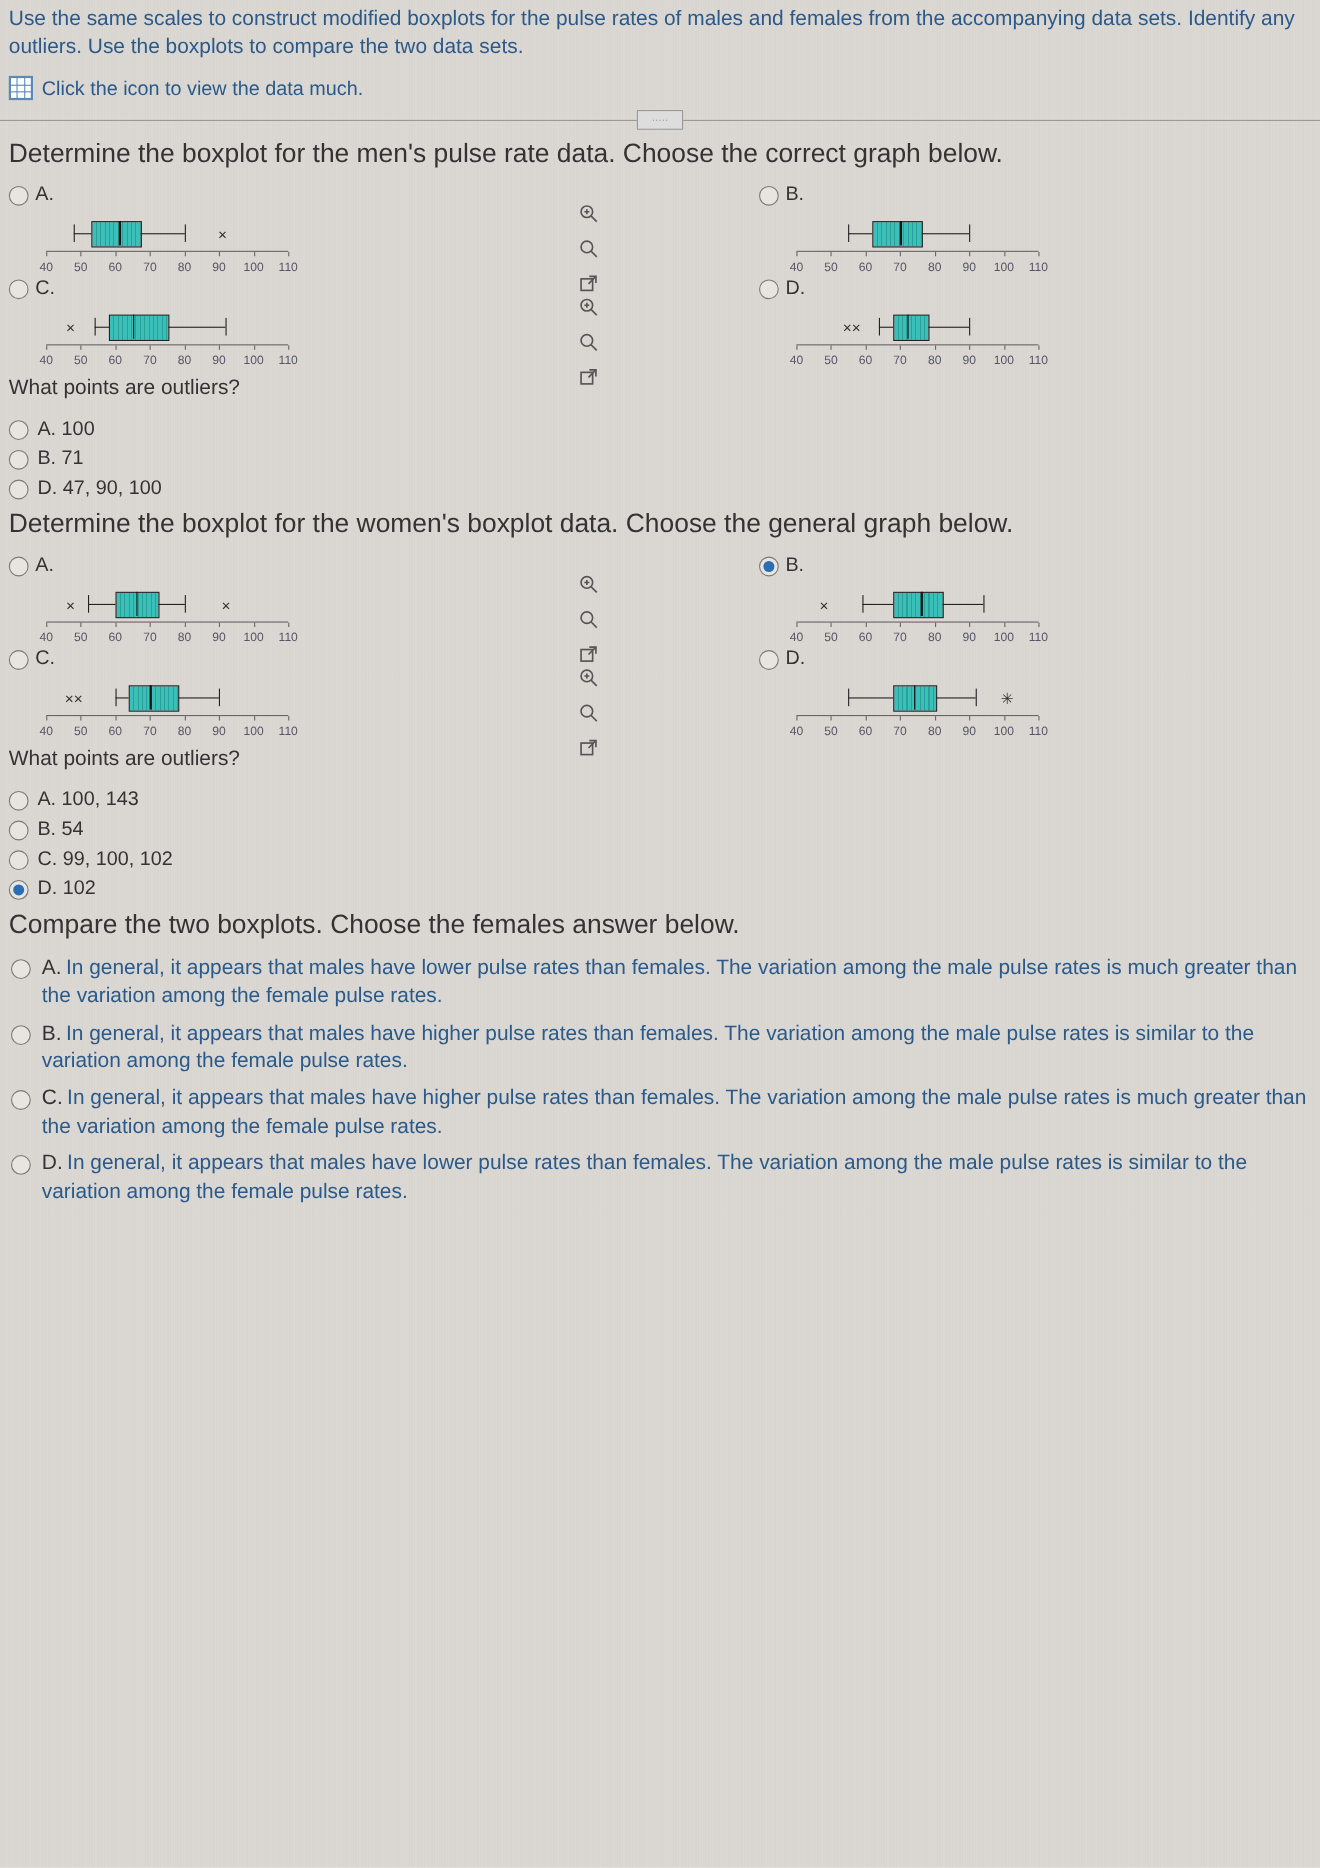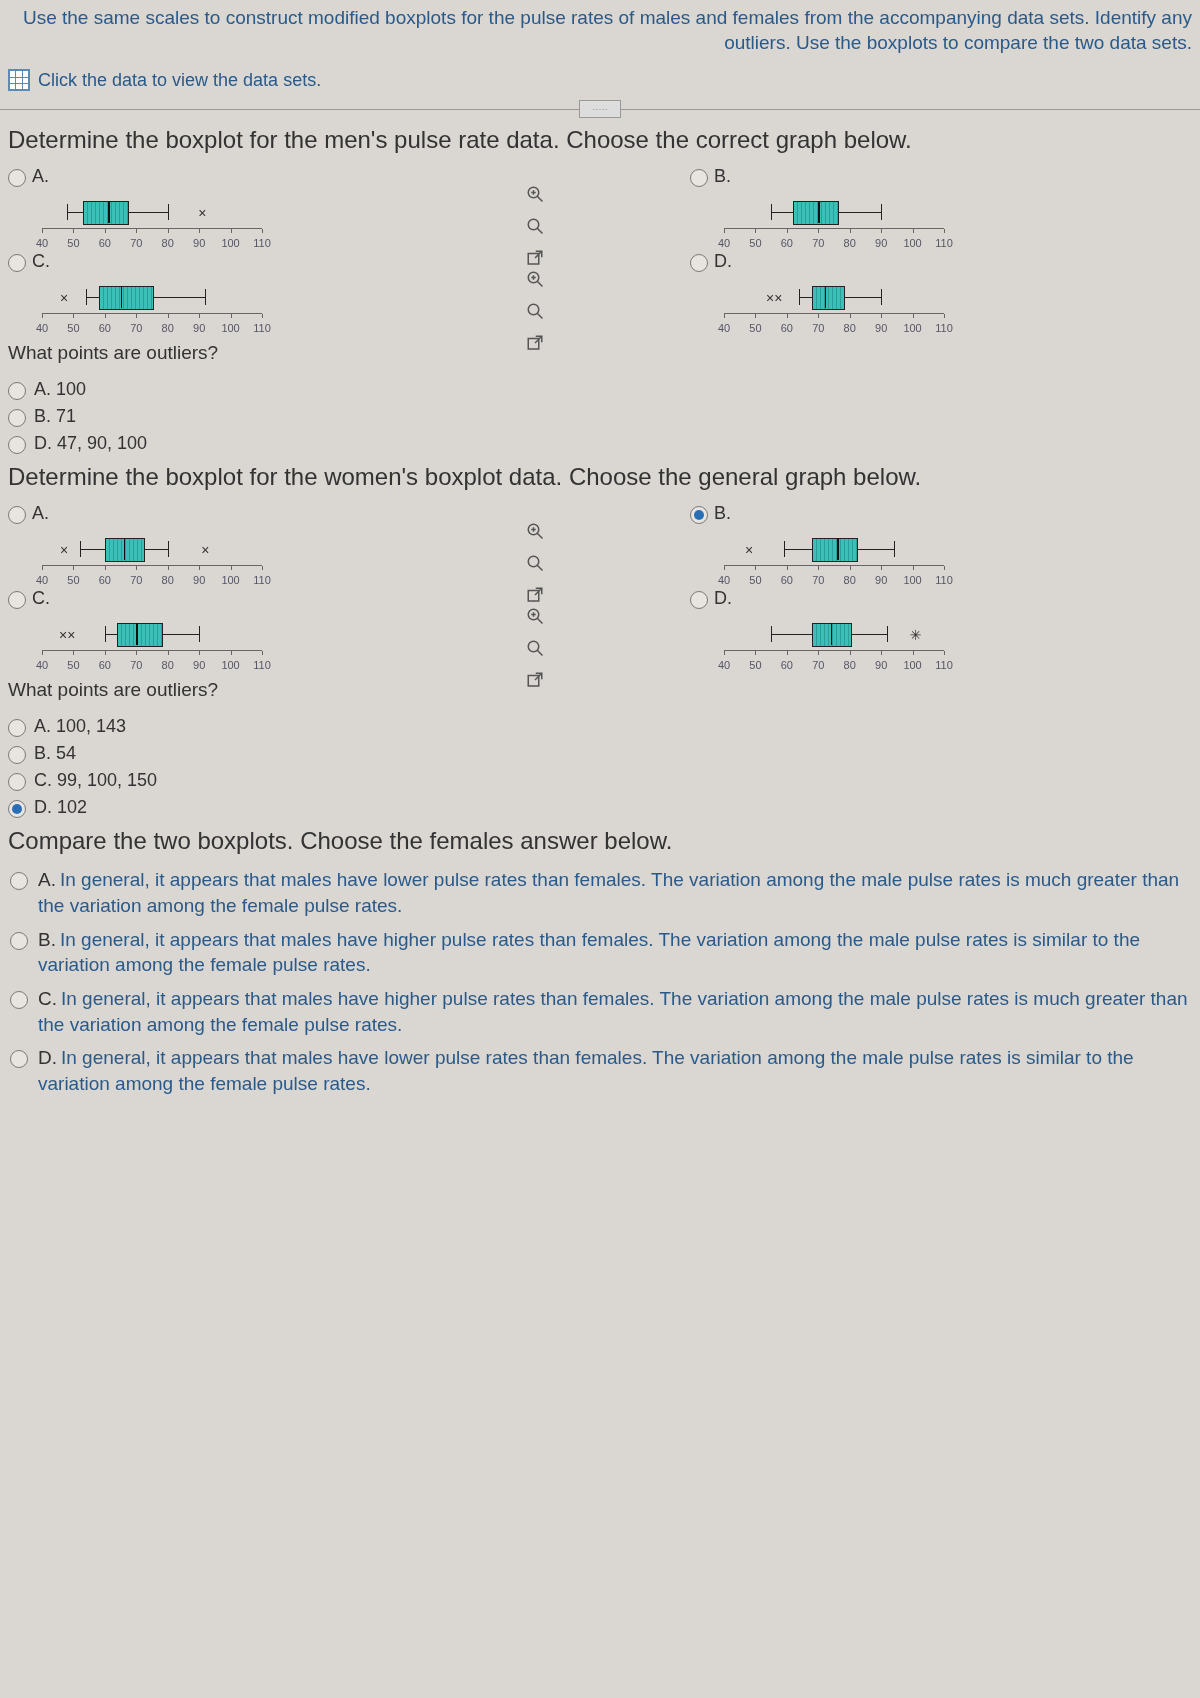--- a/index.html
+++ b/index.html
@@ -9,21 +9,20 @@
     background: repeating-linear-gradient(90deg, #d8d4d0 0px, #dcd8d4 1px, #d8d4d0 2px, #dcd8d4 3px);
     color: #333;
     font-size: 18px;
     width: 1200px;
   }
   .instructions {
     padding: 6px 8px;
     color: #2a5a8a;
     font-size: 19px;
     line-height: 1.3;
-    text-align: right;
   }
   .icon-link {
     padding: 8px 8px 14px;
     display: flex;
     align-items: center;
     gap: 8px;
     color: #2a5a8a;
   }
   .grid-icon {
     width: 22px;
@@ -108,21 +107,21 @@
     <div></div>
       <div></div>
       <div></div>
       <div></div>
       <div></div>
       <div></div>
       <div></div>
       <div></div>
       <div></div>
   </span>
-  <span>Click the data to view the data sets.</span>
+  <span>Click the icon to view the data much.</span>
 </div>
 
 <div class="divider">
     <div class="node">·····</div>
   </div>
 
 <div class="qtext">Determine the boxplot for the men's pulse rate data. Choose the correct graph below.</div>
 
 <div class="choices-grid">
 
@@ -525,21 +524,21 @@
   <div class="vchoice">
       <span class="radio"></span>
       <span>A.   100, 143</span>
     </div>
   <div class="vchoice">
       <span class="radio"></span>
       <span>B.   54</span>
     </div>
   <div class="vchoice">
       <span class="radio"></span>
-      <span>C.   99, 100, 150</span>
+      <span>C.   99, 100, 102</span>
     </div>
   <div class="vchoice">
       <span class="radio selected"></span>
       <span>D.   102</span>
     </div>
 </div>
 
 <div class="qtext">Compare the two boxplots. Choose the females answer below.</div>
 
 <div class="compare-choice">

